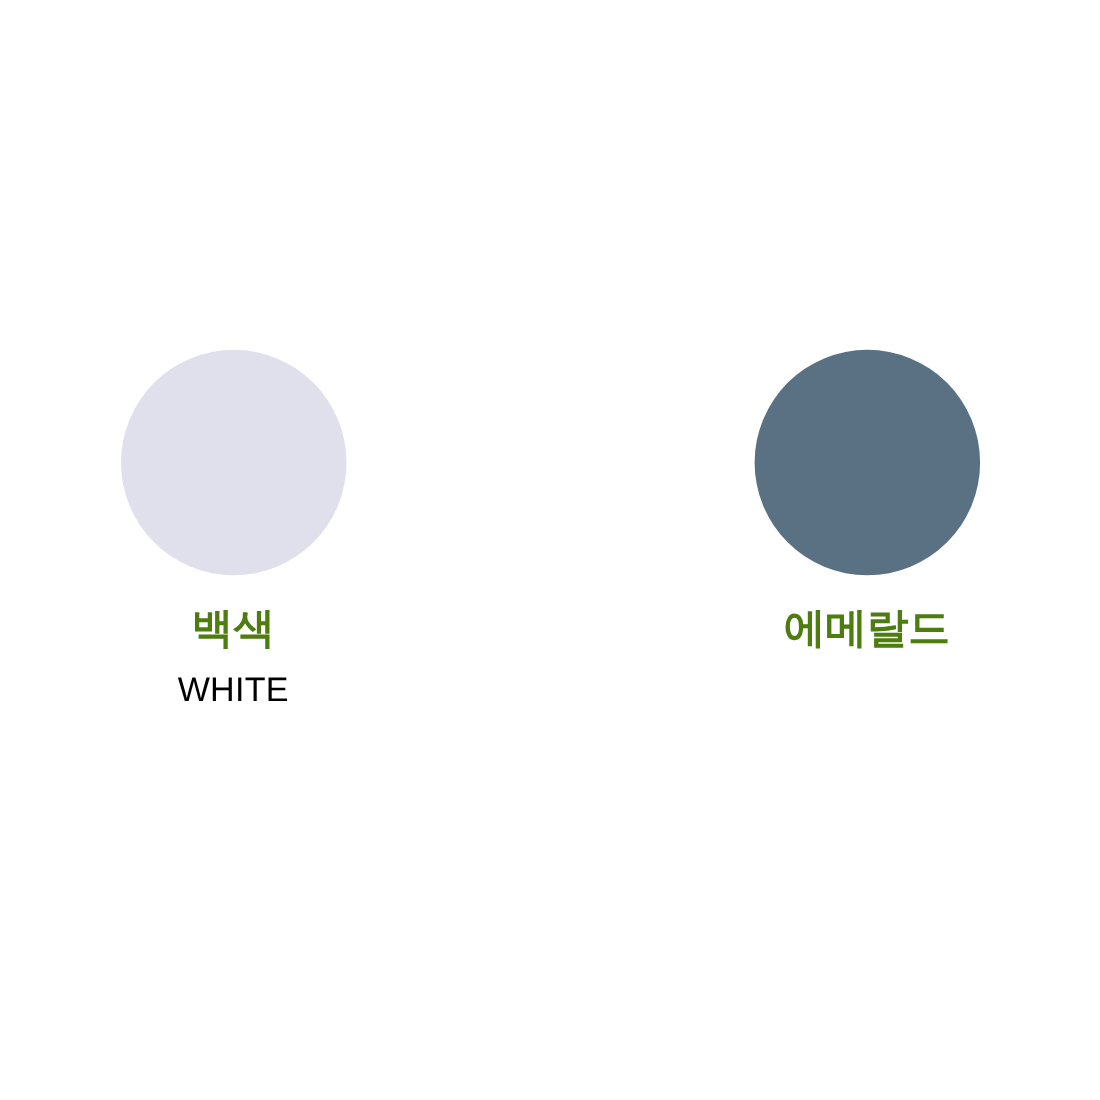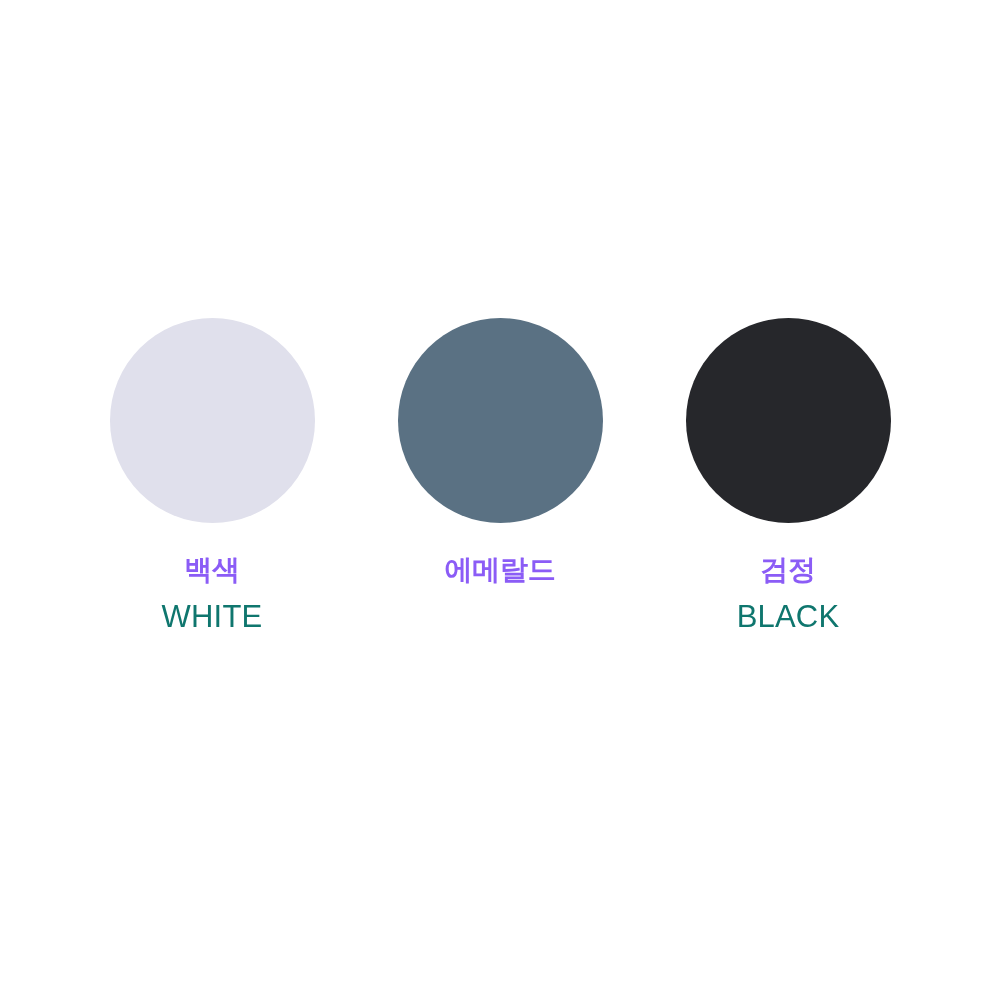--- a/index.html
+++ b/index.html
@@ -49,34 +49,35 @@
 
   .swatch-caption {
     margin-top: 33px;
     display: flex;
     flex-direction: column;
     align-items: center;
     text-align: center;
   }
 
   .name-ko {
-    font-size: 28px;
+    font-size: 38px;
     font-weight: bold;
     line-height: 1.0;
-    color: #8b5cf6;
+    color: #4d7c0f;
     letter-spacing: -0.2px;
     white-space: nowrap;
+    font-family: Liberation Mono, monospace;
   }
 
   .name-en {
     margin-top: 17px;
     font-size: 31px;
     font-weight: normal;
     line-height: 1.0;
-    color: #0f766e;
+    color: #000000;
     letter-spacing: 0.2px;
     white-space: nowrap;
   }
 </style>
 </head>
 <body style="background: rgb(255, 255, 255); color: rgb(0, 0, 0);">
 
 <div class="board">
 
   <div class="swatch-row">
@@ -89,23 +90,16 @@
       </div>
     </div>
 
     <div class="swatch">
       <div class="swatch-disc" style="background-color: rgb(90, 113, 131);"></div>
       <div class="swatch-caption">
         <div class="name-ko">에메랄드</div>
       </div>
     </div>
 
-    <div class="swatch">
-      <div class="swatch-disc" style="background-color: rgb(38, 39, 43);"></div>
-      <div class="swatch-caption">
-        <div class="name-ko">검정</div>
-        <div class="name-en">BLACK</div>
-      </div>
-    </div>
 
   </div>
 
 </div>
 
 </body></html>

